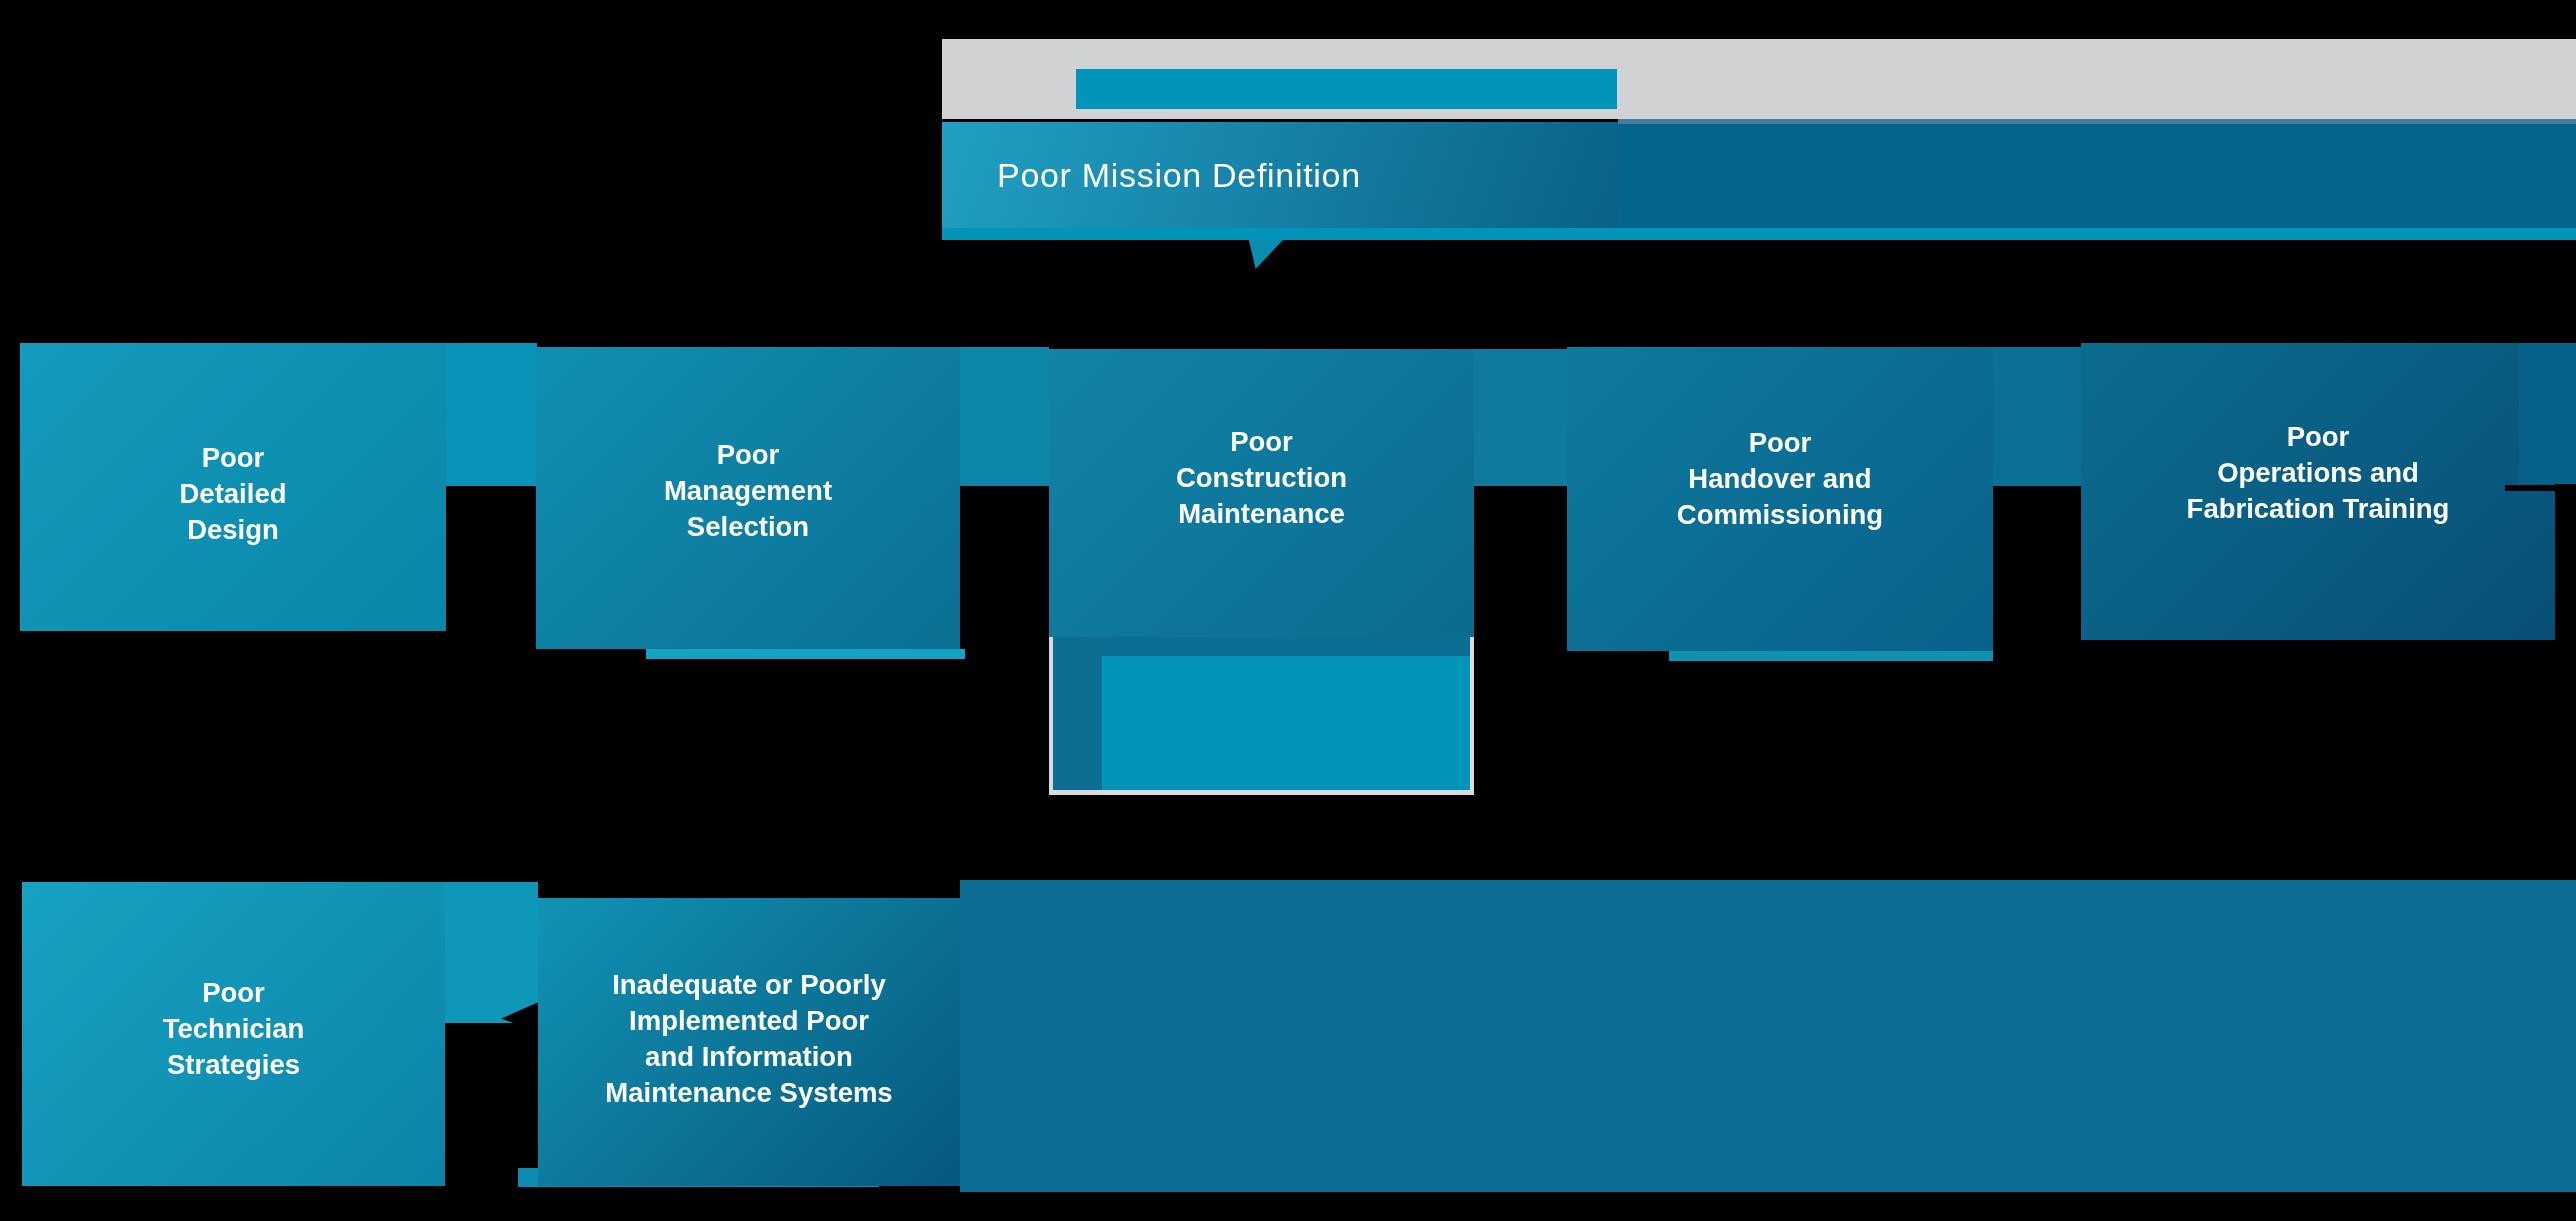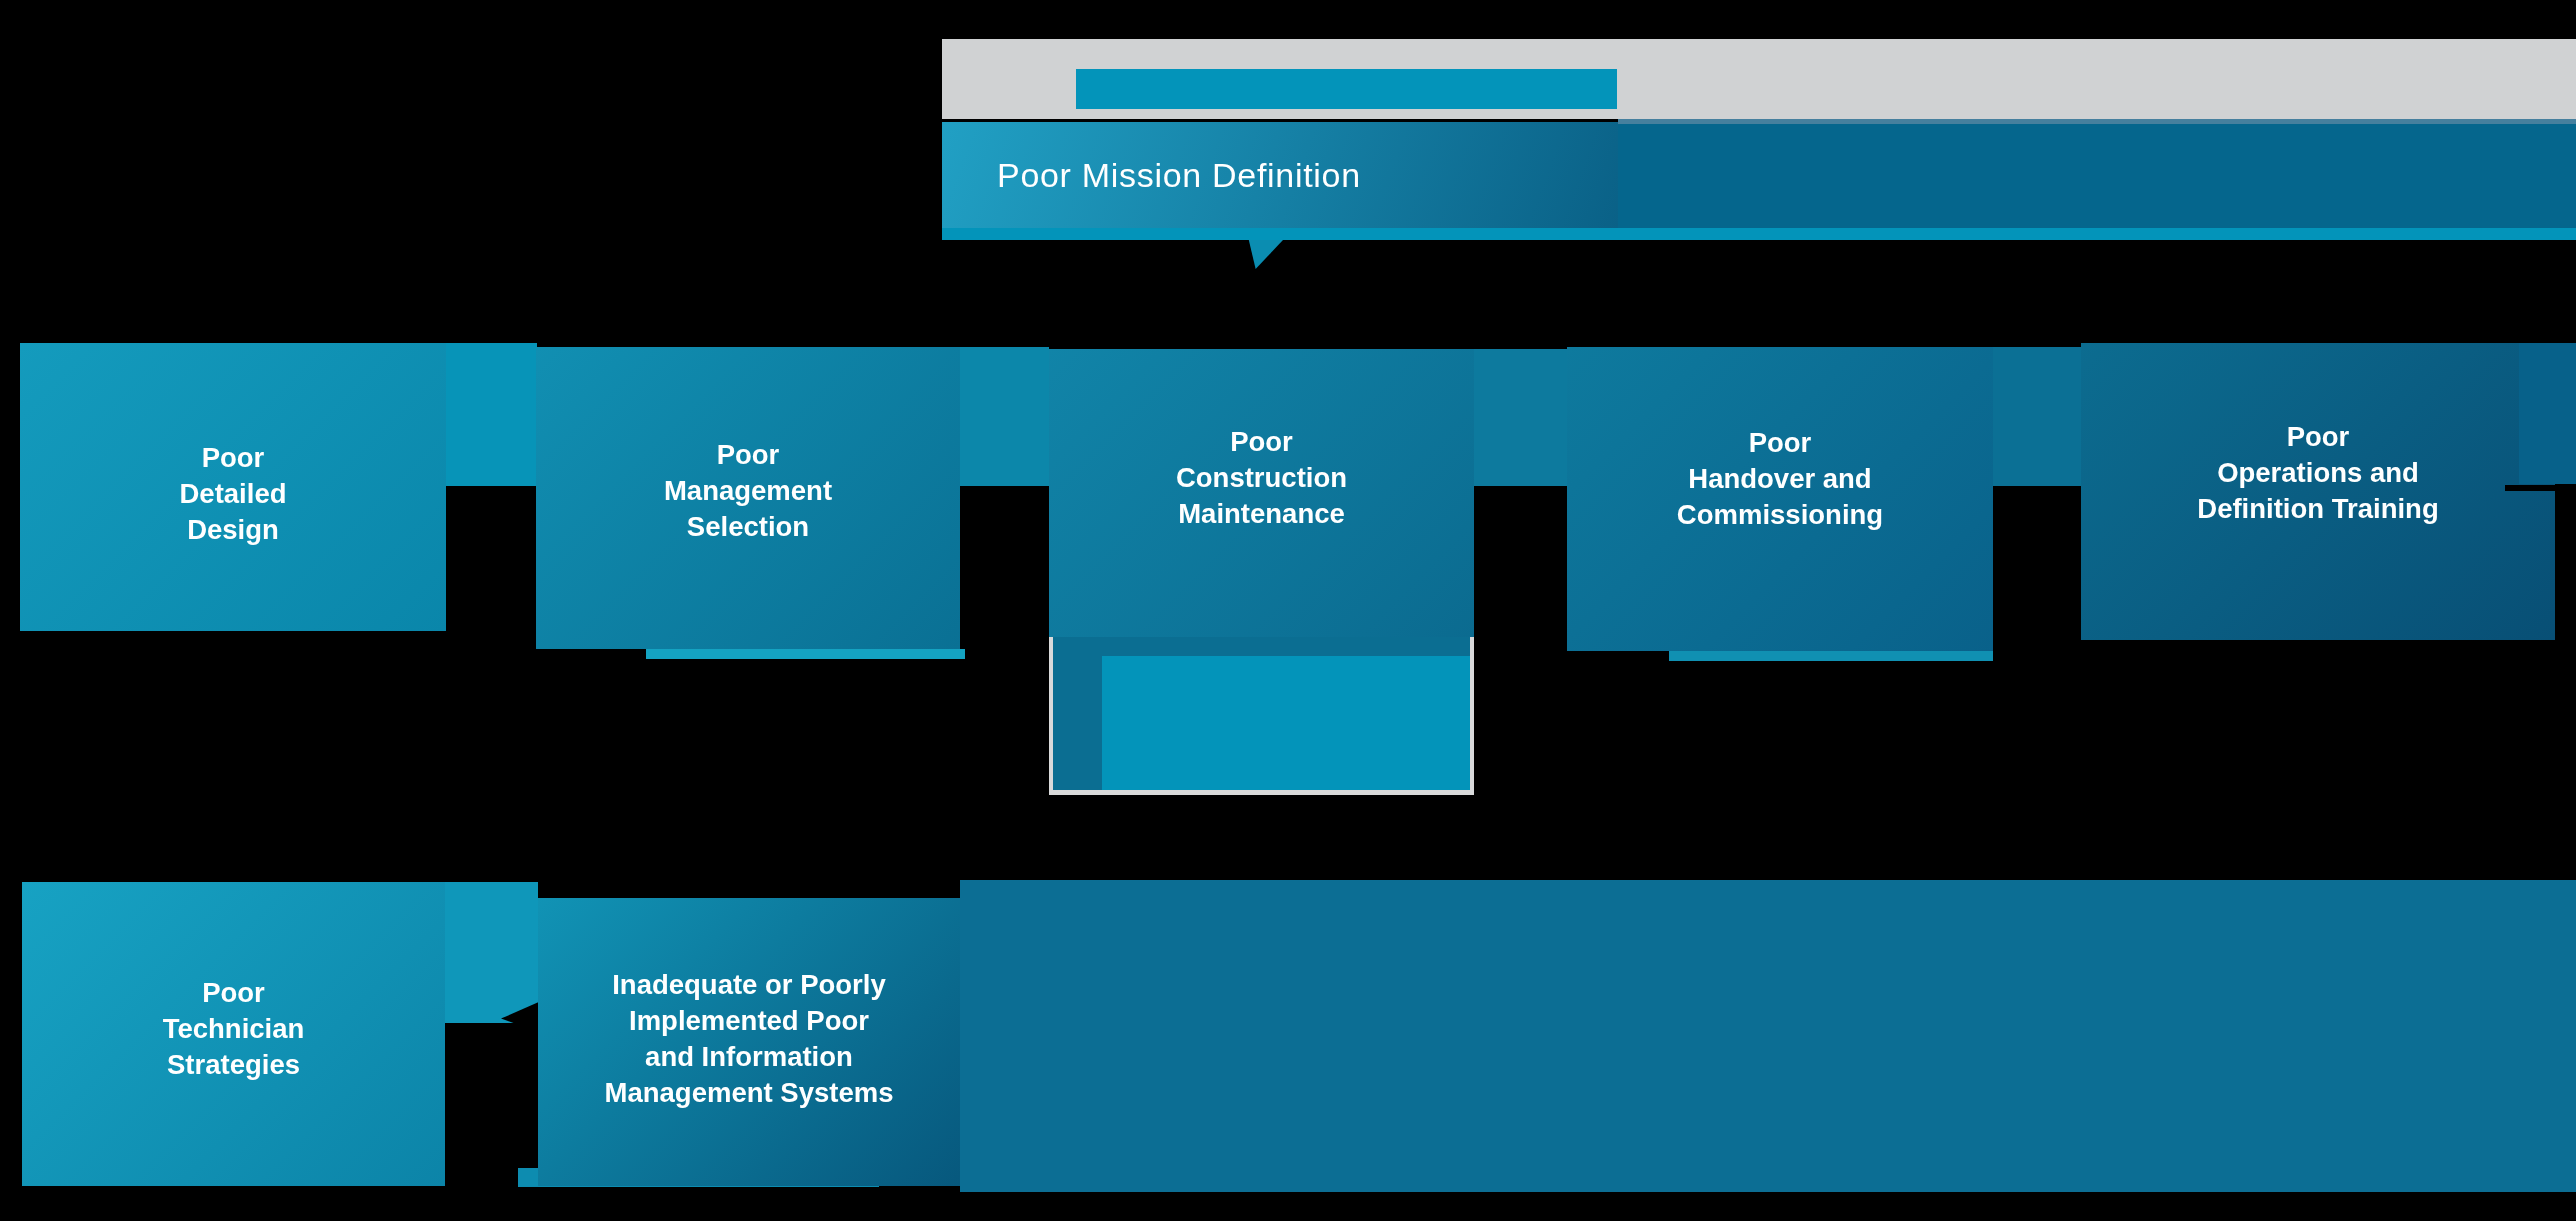--- a/index.html
+++ b/index.html
@@ -92,21 +92,21 @@
       <div>Commissioning</div>
     </div>
   </div>
 
   <div class="abs" style="left:1993px;top:347px;width:88px;height:139px;background:var(--c45);"></div>
 
   <div class="abs box grad-s5 sheen" style="left:2081px;top:343px;width:474px;height:297px;padding-bottom:38px;box-sizing:border-box;">
     <div class="lines">
       <div>Poor</div>
       <div>Operations and</div>
-      <div>Definition Training</div>
+      <div>Fabrication Training</div>
     </div>
   </div>
 
   <div class="abs" style="left:2519px;top:343px;width:57px;height:141px;background:var(--edge-connector);"></div>
   <div class="abs" style="left:2505px;top:485px;width:71px;height:5.5px;background:var(--bg);"></div>
 
   <div class="abs" style="left:1049px;top:637px;width:425px;height:158px;box-sizing:border-box;
               border-left:4.1px solid var(--subbox-border);
               border-right:4.1px solid var(--subbox-border);
               border-bottom:5.5px solid var(--subbox-border);
@@ -124,20 +124,20 @@
 
   <div class="abs" style="left:445px;top:882px;width:93px;height:141px;background:var(--cab);"></div>
   <div class="abs" style="left:501px;top:1001px;width:40px;height:32px;background:var(--connector-arrow);clip-path:polygon(100% 0,100% 100%,0 55%);"></div>
 
   <div class="abs" style="left:518px;top:1168px;width:361px;height:18.5px;background:var(--stripB);"></div>
   <div class="abs box grad-da sheen" style="left:538px;top:882px;width:422px;height:288px;padding-bottom:6.9px;box-sizing:border-box;">
     <div class="lines">
       <div>Inadequate or Poorly</div>
       <div>Implemented Poor</div>
       <div>and Information</div>
-      <div>Management Systems</div>
+      <div>Maintenance Systems</div>
     </div>
   </div>
 
   <div class="abs" style="left:960px;top:880px;width:1616px;height:312px;background:var(--bar-bottom);"></div>
 
 </div>
 
 
 </body></html>

